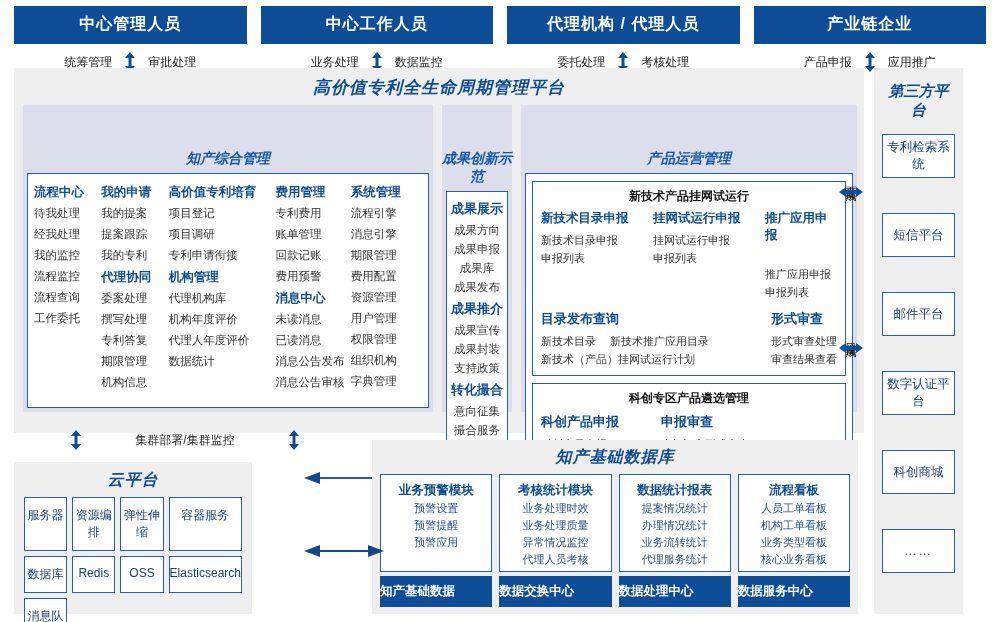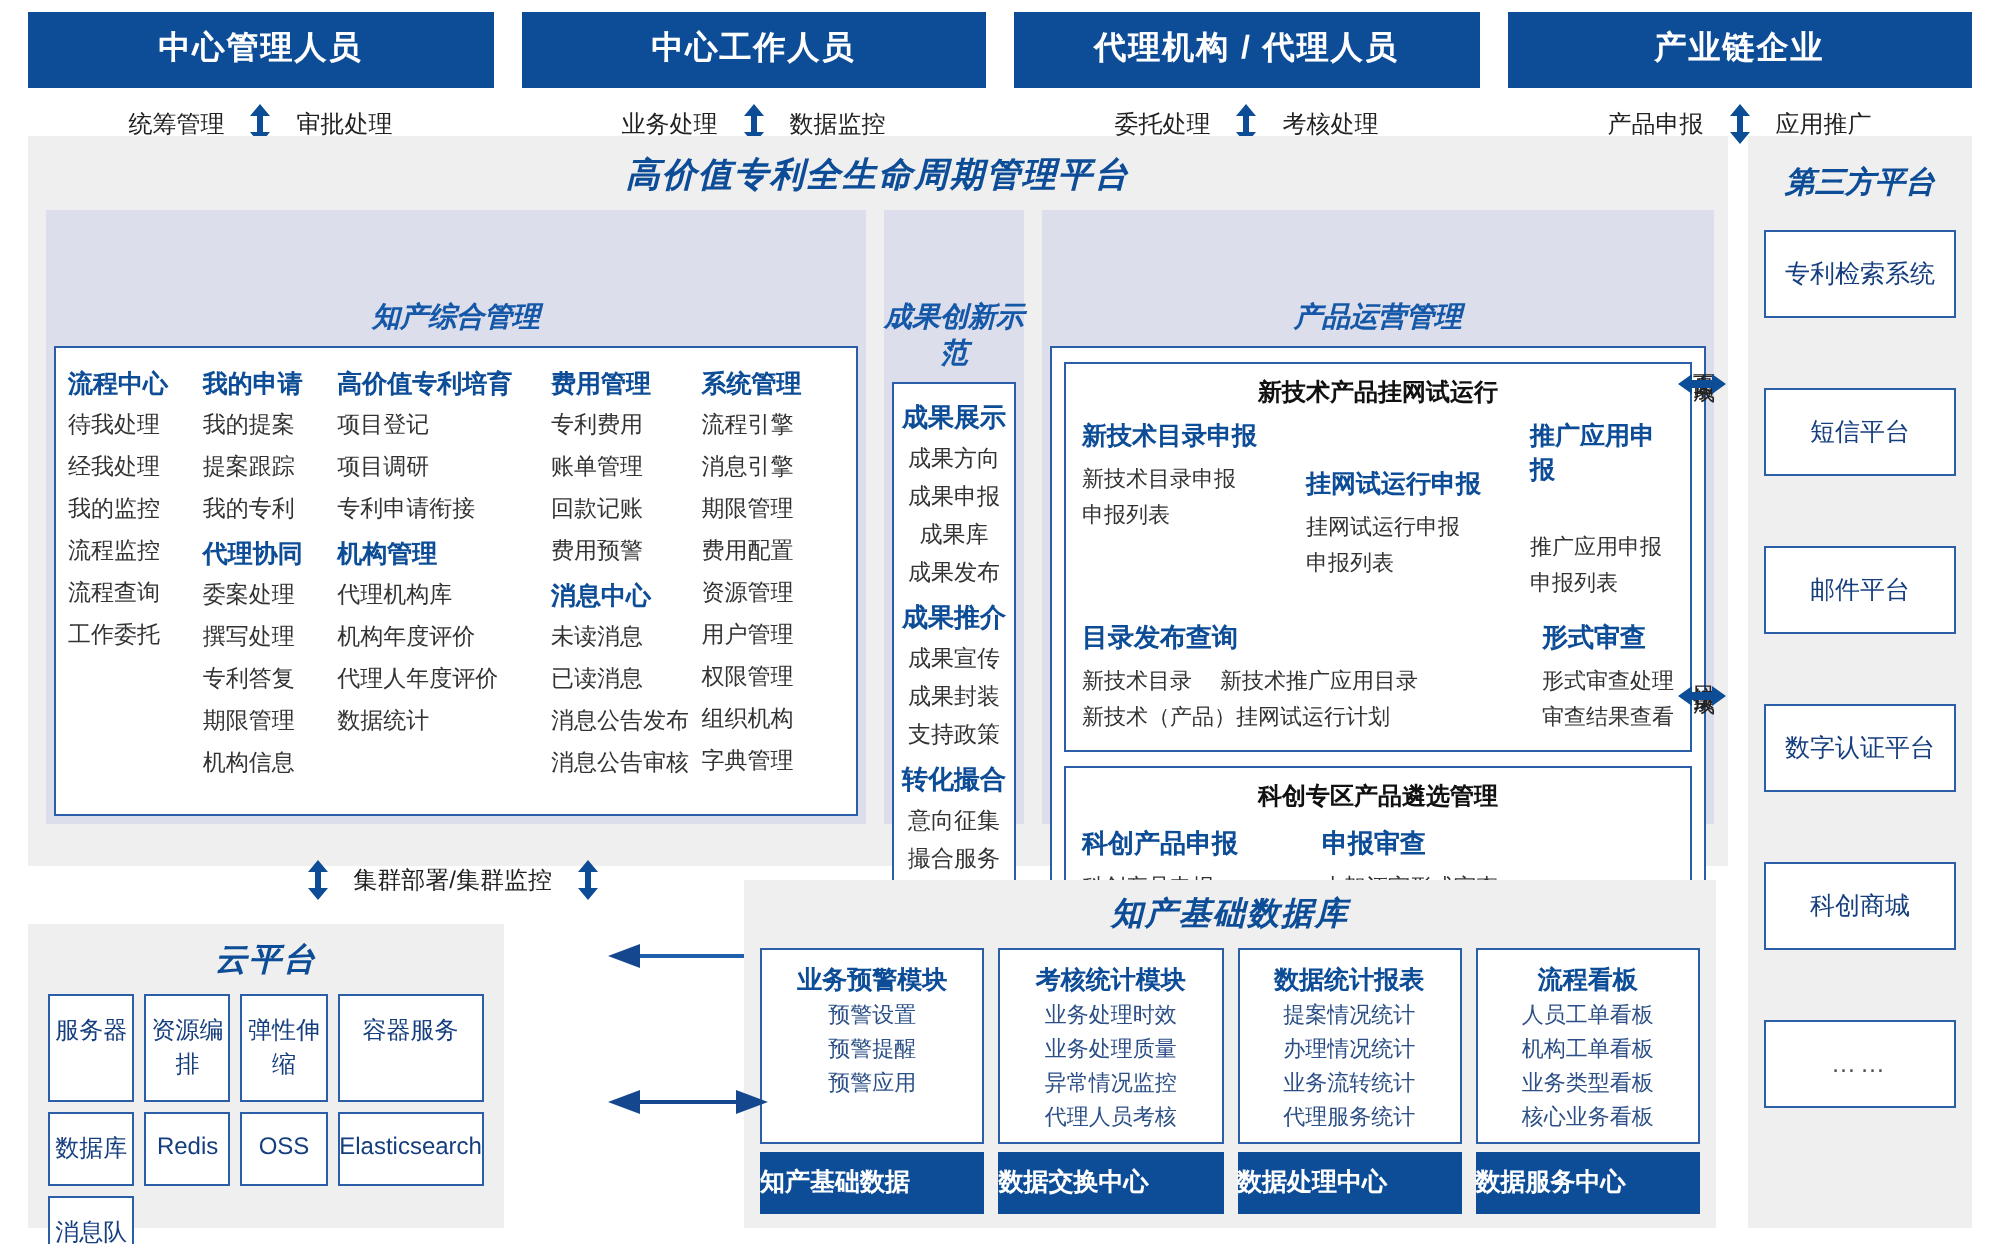--- a/index.html
+++ b/index.html
@@ -65,56 +65,56 @@
   .p-chengguo .grp { line-height:24px; font-size:13px; }
   .p-chengguo .itm { line-height:19px; }
   
   .subbox { border:1px solid #2B5EA8; padding:6px 8px 7px 8px; }
   .subbox + .subbox { margin-top:7px; }
   .sub-title {
     text-align:center; font-size:12px; font-weight:bold; color:#111;
     padding-bottom:5px;
   }
   .three { display:flex; }
-  .tcol1 { width:112px; } .tcol2 { width:112px;margin-top:24px; } .tcol3 { flex:1; }
+  .tcol1 { width:112px; } .tcol2 { width:112px; } .tcol3 { flex:1; }
   .grp2 { font-size:12.5px; font-weight:bold; color:#0D4C96; line-height:17px; }
   .itm2 { font-size:11px; color:#333; line-height:18px; white-space:nowrap; }
   .row2 { display:flex; margin-top:8px; }
   .r2a { width:230px; } .r2b { flex:1; }
   .inline2 { display:flex; gap:14px; }
   .kc { display:flex; }
   .kca { width:120px; } .kcb { flex:1; }
   
   .integration {
     position:absolute; left:838px; top:110px; width:26px; height:312px;
     display:flex; flex-direction:column; align-items:center;
     justify-content:space-around; font-size:11px; color:#222;
   }
   .ivert { writing-mode:vertical-rl; text-orientation:upright; line-height:14px; letter-spacing:1px;}
   .igrp { display:flex; flex-direction:column; align-items:center; gap:4px; }
   
   .third {
-    position:absolute; left:874px; top:68px; width:112px; height:546px;
+    position:absolute; left:874px; top:68px; width:89px; height:546px;
     background:#EFEFEF; padding:6px 8px;
   }
   .third-title {
     text-align:center; font-size:15px; font-weight:bold; font-style:italic;
     color:#0D4C96; padding:8px 0 14px 0;
   }
   .tp-box {
     border:1.5px solid #2B5EA8; background:#fff; color:#153E7E;
     text-align:center; font-size:12.5px; height:44px;
     display:flex; align-items:center; justify-content:center;
     margin-bottom:35px;
   }
   .tp-box.dots { letter-spacing:2px; color:#555; margin-bottom:0; }
   
   .cluster-label {
     position:absolute; left:70px; top:430px; width:230px;
-    display:flex; align-items:center; justify-content:flex-end; gap:12px;
+    display:flex; align-items:center; justify-content:space-between; gap:12px;
     font-size:12px; color:#222;
   }
   .cloud {
     position:absolute; left:14px; top:462px; width:238px; height:152px;
     background:#EFEFEF; padding:4px 10px 10px 10px;
   }
   .cloud-title {
     text-align:center; font-size:16px; font-weight:bold; font-style:italic;
     color:#0D4C96; padding:4px 0 6px 0; letter-spacing:1px;
   }

